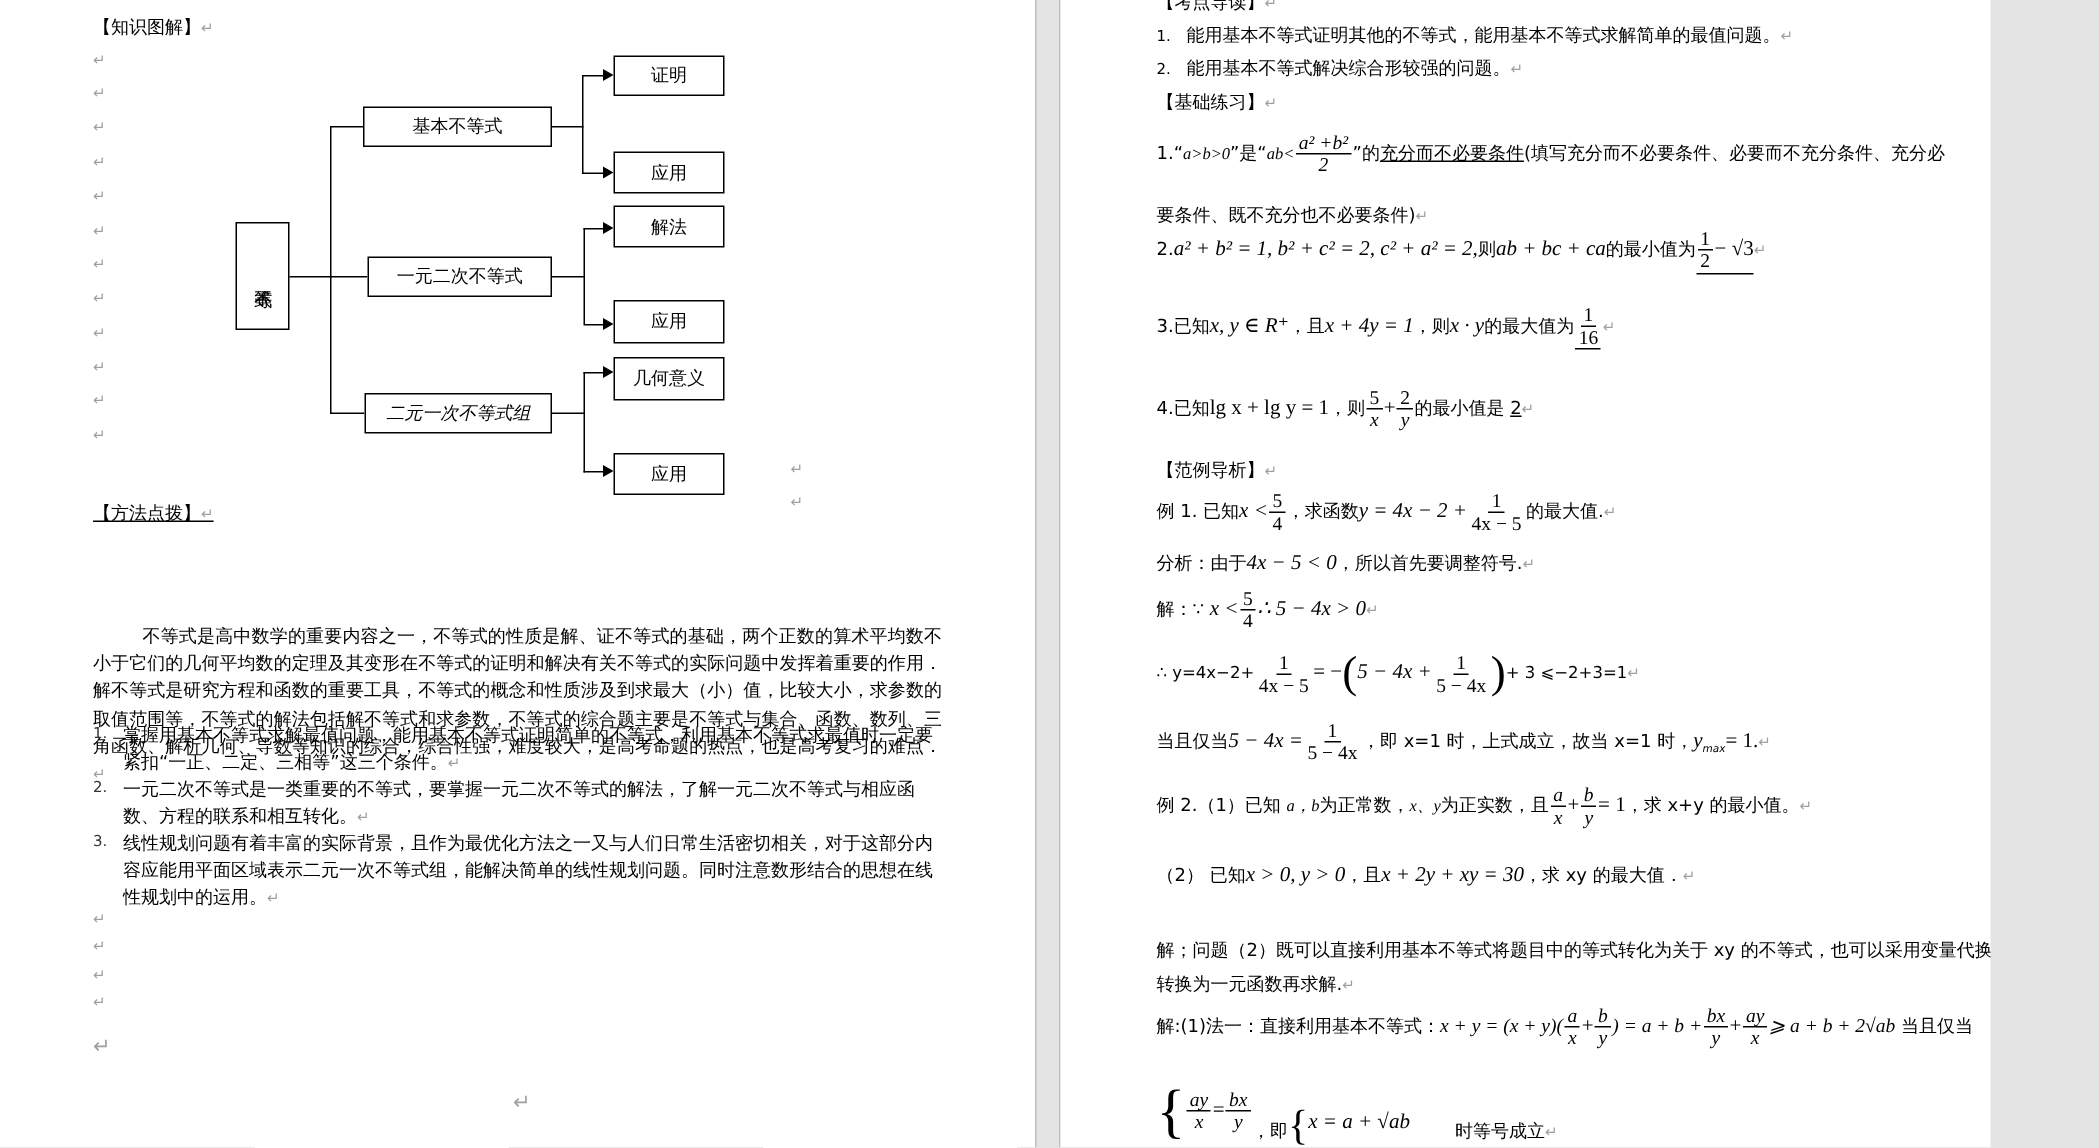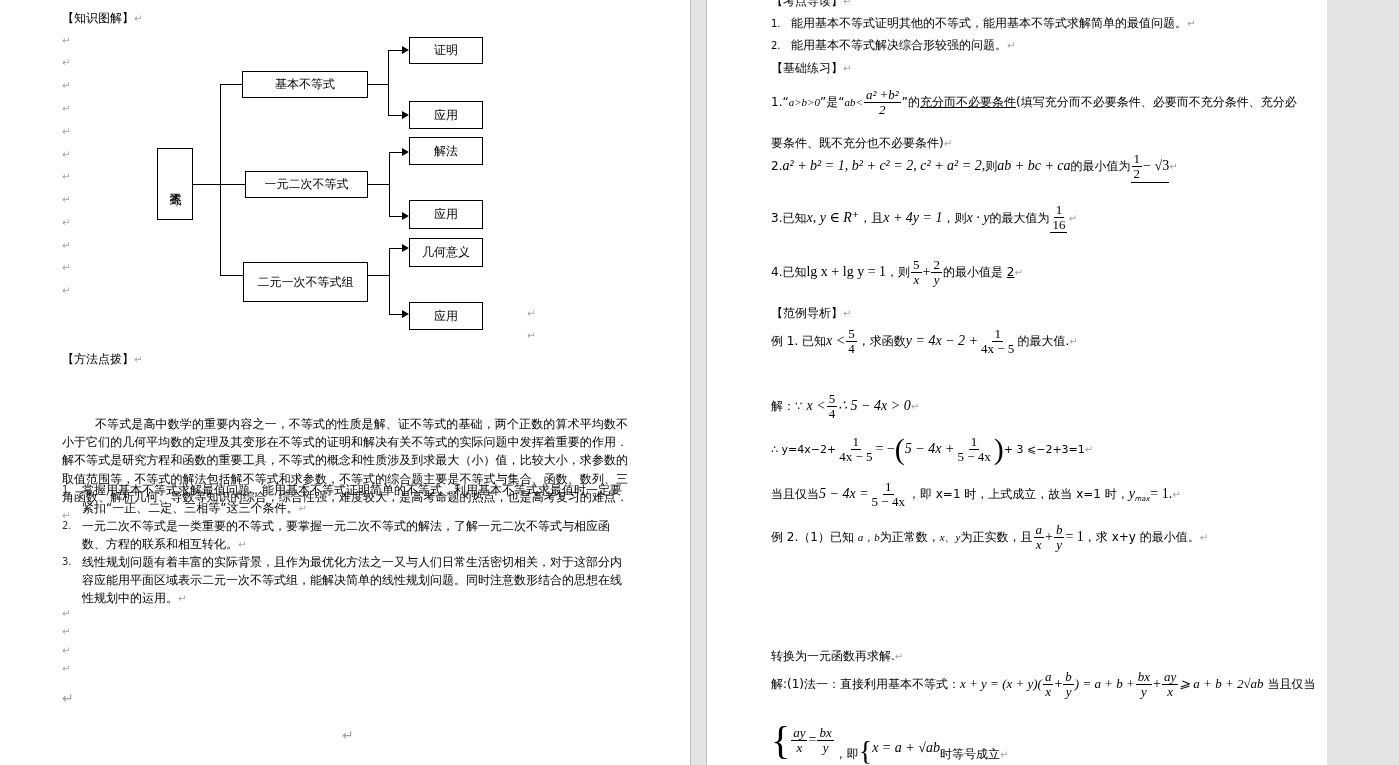--- a/index.html
+++ b/index.html
@@ -61,21 +61,21 @@
     <div class="line" style="left:220px;top:84px;width:1px;height:192px;"></div>
     <div class="line" style="left:220px;top:84px;width:22px;height:1px;"></div>
     <div class="line" style="left:220px;top:275px;width:23px;height:1px;"></div>
 
     <div class="box" style="left:242px;top:71px;width:126px;height:27px;">
         <span>基本不等式</span>
       </div>
     <div class="box" style="left:245px;top:171px;width:123px;height:27px;">
         <span>一元二次不等式</span>
       </div>
-    <div class="box" style="left:243px;top:262px;width:125px;height:40px;">
+    <div class="box" style="left:243px;top:262px;width:125px;height:27px;font-style:italic;">
         <span>二元一次不等式组</span>
       </div>
 
     <div class="line" style="left:368px;top:84px;width:21px;height:1px;"></div>
     <div class="line" style="left:388px;top:50px;width:1px;height:66px;"></div>
     <div class="line" style="left:388px;top:50px;width:14px;height:1px;"></div>
     <div class="arrow" style="left:402px;top:46px;"></div>
     <div class="line" style="left:388px;top:115px;width:14px;height:1px;"></div>
     <div class="arrow" style="left:402px;top:111px;"></div>
 
@@ -106,21 +106,21 @@
         <span>应用</span>
       </div>
     <div class="box" style="left:409px;top:238px;width:74px;height:29px;">
         <span>几何意义</span>
       </div>
     <div class="box" style="left:409px;top:302px;width:74px;height:28px;">
         <span>应用</span>
       </div>
   </div>
 
-  <div class="abs h" style="left:62px;top:351px;"><span>【方法点拨】</span><span class="pm">↵</span></div>
+  <div class="abs h" style="left:62px;top:334px;text-decoration:underline;"><span>【方法点拨】</span><span class="pm">↵</span></div>
 
   <div class="para" style="top:370px;text-indent:33px;"><span>不等式是高中数学的重要内容之一，不等式的性质是解、证不等式的基础，两个正数的算术平均数不小于它们的几何平均数的定理及其变形在不等式的证明和解决有关不等式的实际问题中发挥着重要的作用．解不等式是研究方程和函数的重要工具，不等式的概念和性质涉及到求最大（小）值，比较大小，求参数的取值范围等，不等式的解法包括解不等式和求参数，不等式的综合题主要是不等式与集合、函数、数列、三角函数、解析几何、导数等知识的综合，综合性强，难度较大，是高考命题的热点，也是高考复习的难点．</span><span class="pm">↵</span></div>
 
   <div class="ol-item" style="top:481px;">
     <span class="num">1.</span>
     <span class="txt"><span>掌握用基本不等式求解最值问题，能用基本不等式证明简单的不等式，利用基本不等式求最值时一定要紧扣“一正、二定、三相等”这三个条件。</span><span class="pm">↵</span></span>
   </div>
   <div class="ol-item" style="top:517px;">
     <span class="num">2.</span>
     <span class="txt"><span>一元二次不等式是一类重要的不等式，要掌握一元二次不等式的解法，了解一元二次不等式与相应函数、方程的联系和相互转化。</span><span class="pm">↵</span></span>
@@ -182,20 +182,23 @@
 
   <div class="r" style="top:327px;">
     <span>例 1. 已知</span><span class="math">x &lt;</span><span class="frac">
         <span class="n">5</span>
         <span class="d">4</span>
       </span><span>，求函数</span><span class="math">y = 4x − 2 +</span><span class="frac">
         <span class="n">1</span>
         <span class="d">4x − 5</span>
       </span><span>的最大值.</span><span class="pm">↵</span>
   </div>
+  <div class="r" style="top:367px;">
+    <span>分析：由于</span><span class="math">4x − 5 &lt; 0</span><span>，所以首先要调整符号.</span><span class="pm">↵</span>
+  </div>
   <div class="r" style="top:392px;">
     <span>解：∵</span> <span class="math">x &lt;</span><span class="frac">
         <span class="n">5</span>
         <span class="d">4</span>
       </span><span class="math">∴ 5 − 4x &gt; 0</span><span class="pm">↵</span>
   </div>
   <div class="r" style="top:432px;">
     <span style="font-size:11px;">∴ y=4x−2+</span><span class="frac">
         <span class="n">1</span>
         <span class="d">4x − 5</span>
@@ -213,20 +216,24 @@
 
   <div class="r" style="top:523px;">
     <span>例 2.（1）已知</span> <span class="math" style="font-size:11px;">a，b</span><span>为正常数，</span><span class="math" style="font-size:11px;">x、y</span><span>为正实数，且</span><span class="frac" style="font-style:italic;">
         <span class="n">a</span>
         <span class="d">x</span>
       </span><span class="rm">+</span><span class="frac" style="font-style:italic;">
         <span class="n">b</span>
         <span class="d">y</span>
       </span><span class="rm">= 1</span><span>，求 x+y 的最小值。</span><span class="pm">↵</span>
   </div>
+  <div class="r" style="top:575px;">
+    <span>（2）  已知</span><span class="math">x &gt; 0,  y &gt; 0</span><span>，且</span><span class="math">x + 2y + xy = 30</span><span>，求 xy 的最大值．</span><span class="pm">↵</span>
+  </div>
+  <div class="r" style="top:625px;"><span>解；问题（2）既可以直接利用基本不等式将题目中的等式转化为关于 xy 的不等式，也可以采用变量代换</span></div>
   <div class="r" style="top:648px;"><span>转换为一元函数再求解.</span><span class="pm">↵</span></div>
 
   <div class="r" style="top:670px;">
     <span>解:(1)法一：直接利用基本不等式：</span><span class="math" style="font-size:13px;">x + y = (x + y)(</span><span class="frac" style="font-style:italic;">
         <span class="n">a</span>
         <span class="d">x</span>
       </span><span class="rm">+</span><span class="frac" style="font-style:italic;">
         <span class="n">b</span>
         <span class="d">y</span>
       </span><span class="math" style="font-size:13px;font-family:Liberation Serif, serif;">) = a + b +</span><span class="frac" style="font-style:italic;">
@@ -238,15 +245,15 @@
       </span><span class="math" style="font-size:13px;">⩾ a + b + 2√ab</span> <span>当且仅当</span>
   </div>
 
   <div class="r" style="top:717px;">
     <span class="paren" style="font-size:40px;">{</span><span class="frac" style="font-style:italic;">
         <span class="n">ay</span>
         <span class="d">x</span>
       </span><span class="rm">=</span><span class="frac" style="font-style:italic;">
         <span class="n">bx</span>
         <span class="d">y</span>
-      </span><span style="position:relative;top:14px;">，即</span><span class="paren" style="font-size:28px;position:relative;top:10px;">{</span><span class="math" style="position:relative;top:8px;">x = a + √ab</span><span style="position:relative;top:14px;">时等号成立</span><span class="pm" style="position:relative;top:14px;">↵</span>
+      </span><span style="position:relative;top:14px;">，即</span><span class="paren" style="font-size:28px;position:relative;top:10px;">{</span><span class="math" style="position:relative;top:8px;">x = a + √ab</span><span style="position:relative;top:14px;margin-left:30px;">时等号成立</span><span class="pm" style="position:relative;top:14px;">↵</span>
   </div>
 </div>
 
 </body></html>

